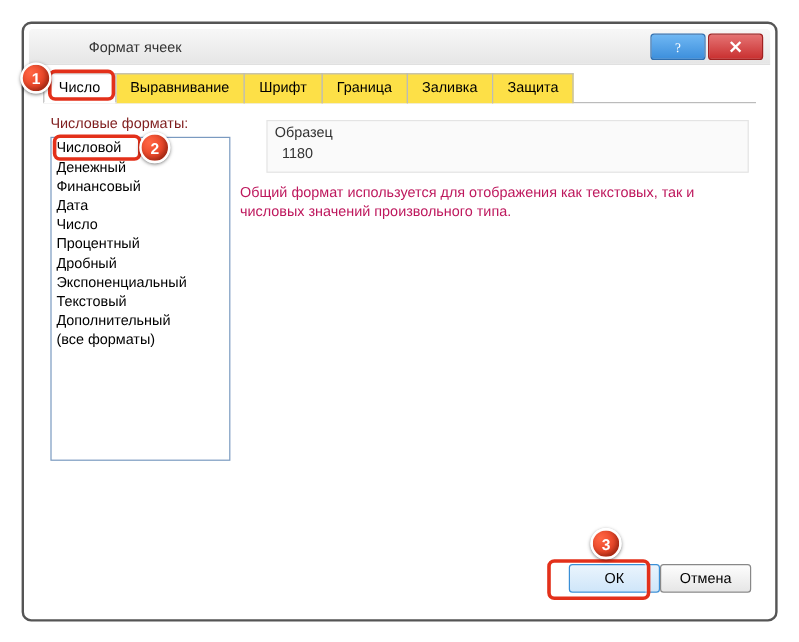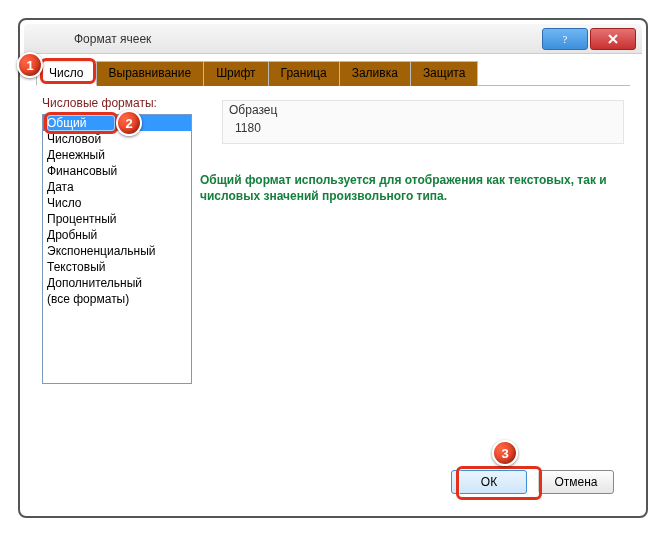--- a/index.html
+++ b/index.html
@@ -53,21 +53,21 @@
   }
   .tabs {
     display: flex;
     border-bottom: 1px solid #bbb;
     height: 26px;
   }
   .tab {
     padding: 4px 12px 4px 12px;
     border: 1px solid #bbb;
     border-bottom: none;
-    background: #a16207;
+    background: #fde047;
     margin-right: -1px;
     position: relative;
     top: 1px;
     cursor: pointer;
   }
   .tab.active {
     background: #fff;
     border-bottom: 1px solid #fff;
     z-index: 2;
   }
@@ -98,25 +98,25 @@
   .samplebox {
     border: 1px solid #d6d6d6;
     border-left:none; border-right:none; border-bottom:none;
     padding: 2px 6px 8px 6px;
     background:#fafafa;
     border:1px solid #e4e4e4;
     margin-left:22px;
   }
   .sample-label { color:#333; margin-bottom: 4px; }
   .sample-value { padding-left: 6px; color:#333; }
-  .desc { margin-top: 28px; color:#15803d; line-height: 1.35; font-weight: bold; }
+  .desc { margin-top: 8px; color:#be185d; line-height: 1.35; }
   .buttons {
     position: absolute;
-    right: 16px; bottom: 14px;
-    display: flex; gap: 11px;
+    right: 4px; bottom: 14px;
+    display: flex; gap: 0;
   }
   .btn {
     min-width: 76px; height: 24px;
     border: 1px solid #888;
     border-radius: 3px;
     background: linear-gradient(#fdfdfd,#e6e6e6);
     cursor: pointer;
     display:flex; align-items:center; justify-content:center;
     font-family: inherit; font-size: 12px;
   }
@@ -175,21 +175,20 @@
     <div class="tab">Шрифт</div>
     <div class="tab">Граница</div>
     <div class="tab">Заливка</div>
     <div class="tab">Защита</div>
   </div>
 
   <div class="body">
     <div class="leftcol">
       <div class="label">Числовые форматы:</div>
       <div class="listbox">
-        <div class="listitem selected">Общий</div>
         <div class="listitem">Числовой</div>
         <div class="listitem">Денежный</div>
         <div class="listitem">Финансовый</div>
         <div class="listitem">Дата</div>
         <div class="listitem">Число</div>
         <div class="listitem">Процентный</div>
         <div class="listitem">Дробный</div>
         <div class="listitem">Экспоненциальный</div>
         <div class="listitem">Текстовый</div>
         <div class="listitem">Дополнительный</div>

